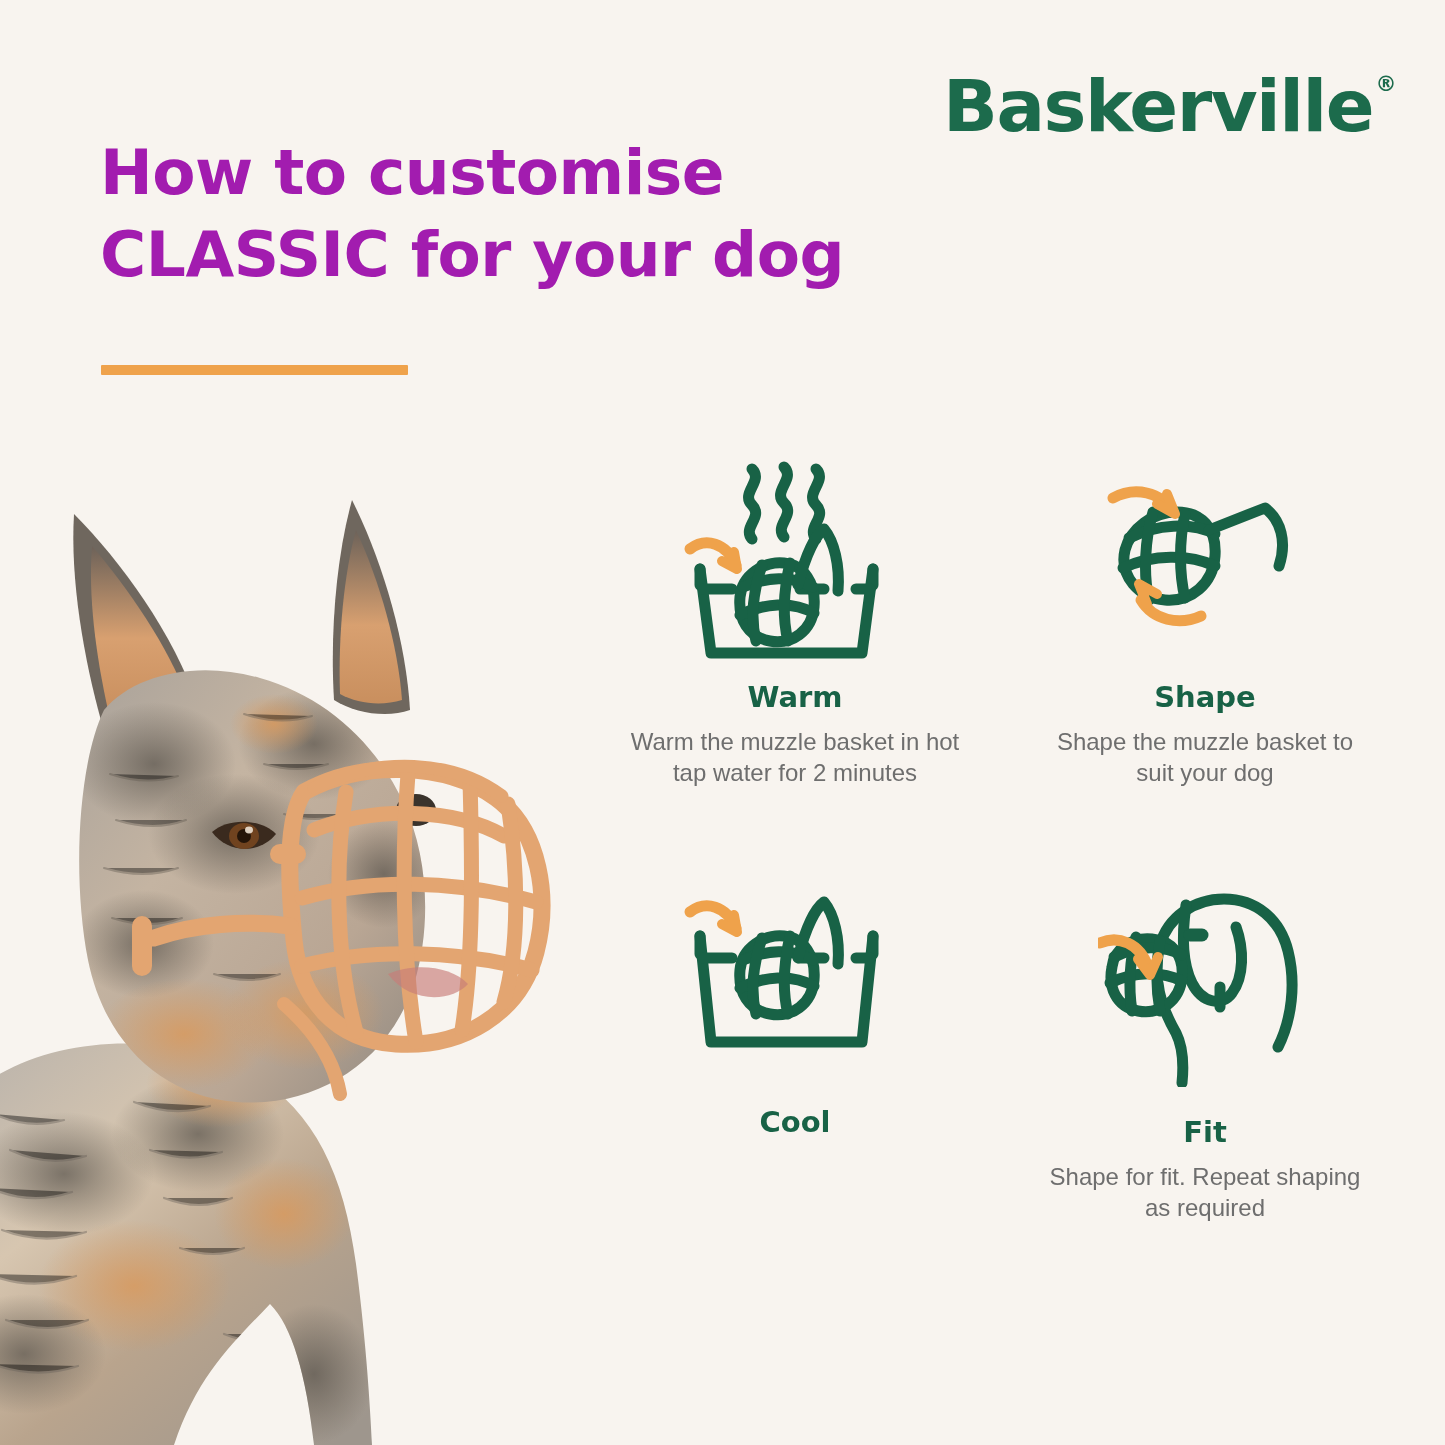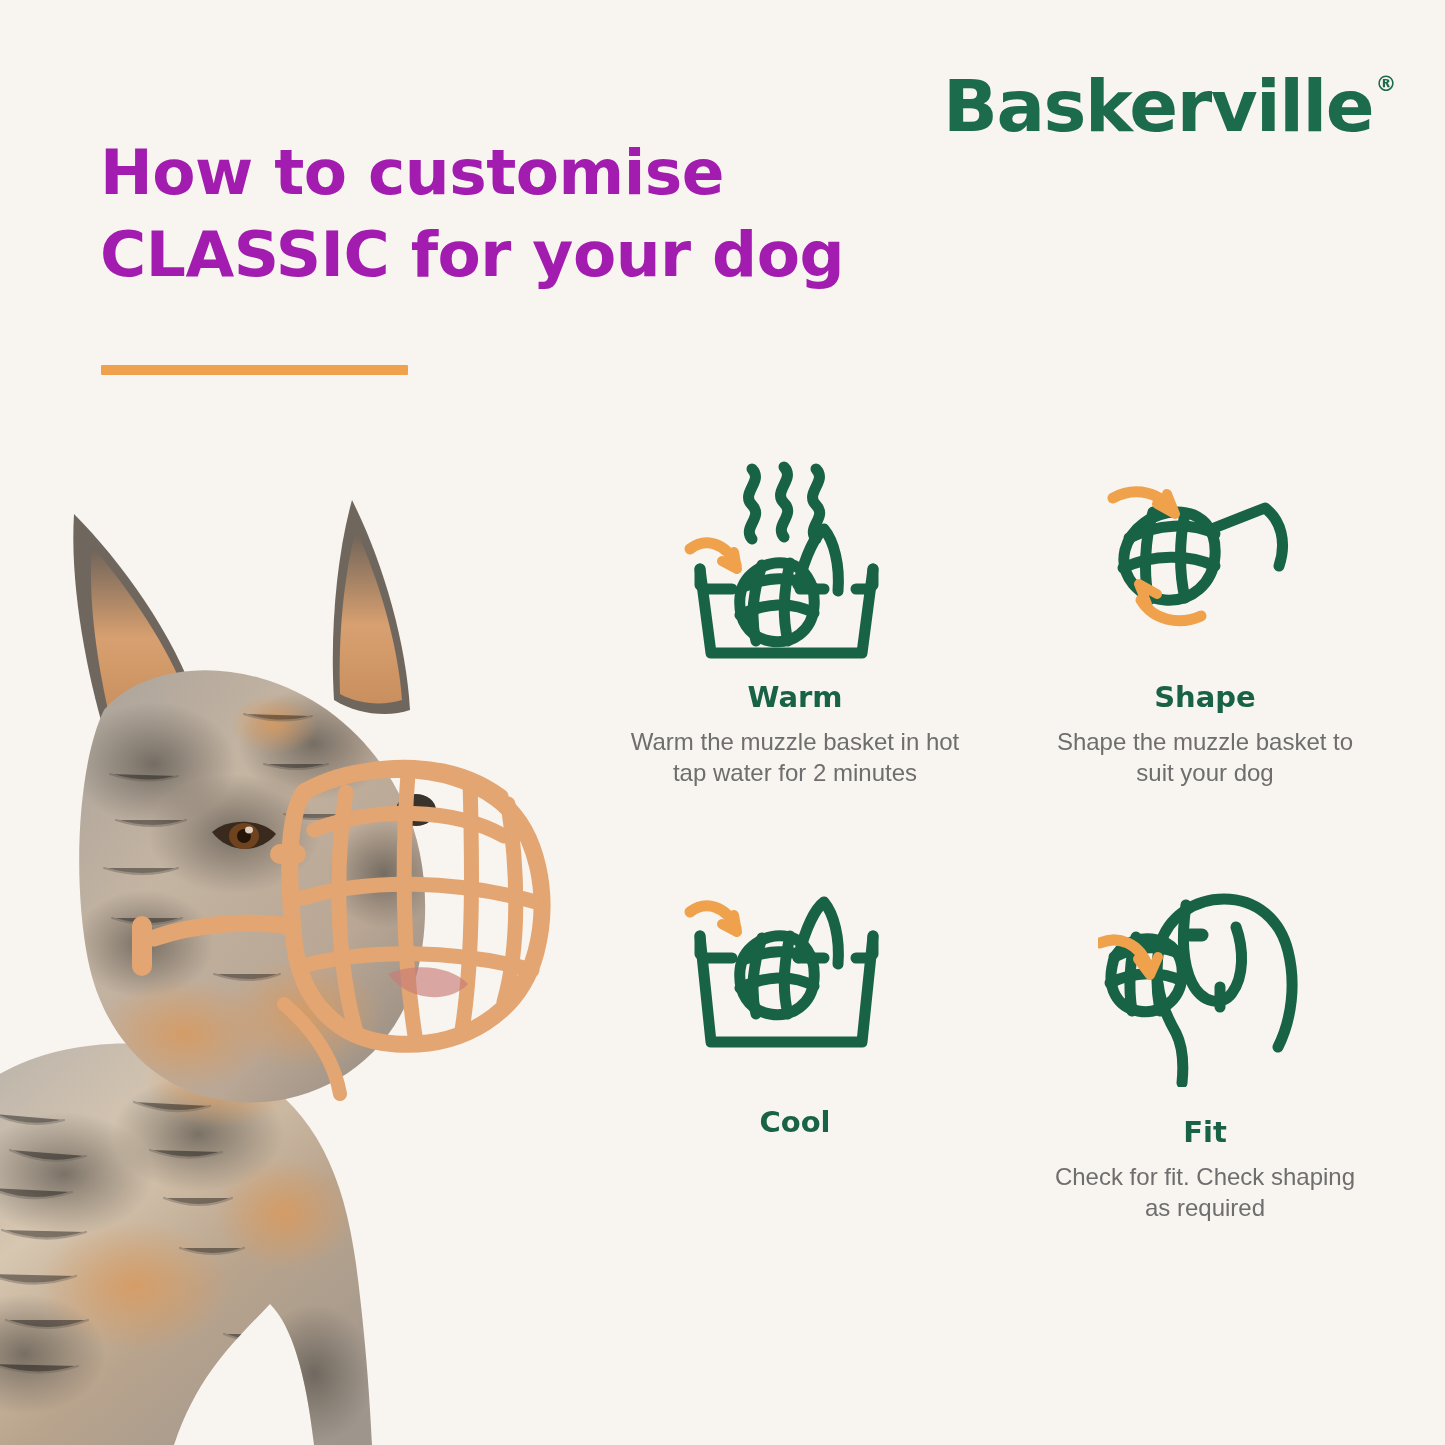--- a/index.html
+++ b/index.html
@@ -346,17 +346,17 @@
             <path d="M62 54 C 58 76, 58 102, 62 124"></path>
           </g>
 
           <g stroke="#EFA24B">
             <path d="M2 56 C 20 48, 42 56, 50 80"></path>
             <path d="M40 72 L 52 88 L 60 70" stroke-width="10"></path>
           </g>
         </svg>
       </div>
       <div class="step-title">Fit</div>
-      <div class="step-desc">Check for fit. Check shaping as required</div>
+      <div class="step-desc">Shape for fit. Repeat shaping as required</div>
     </div>
 
   </div>
 </div>
 
 </body></html>

